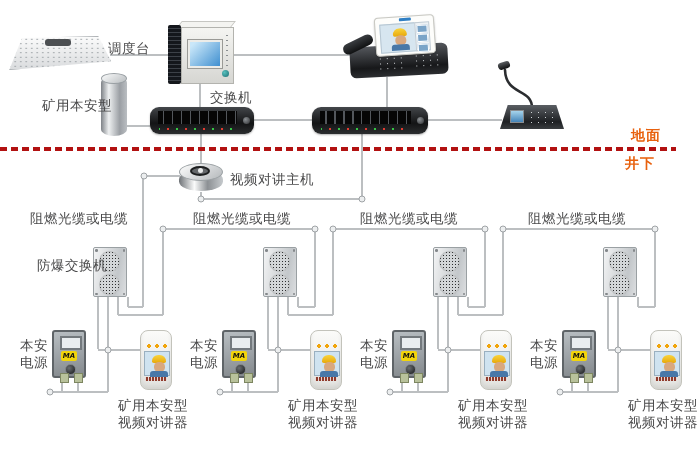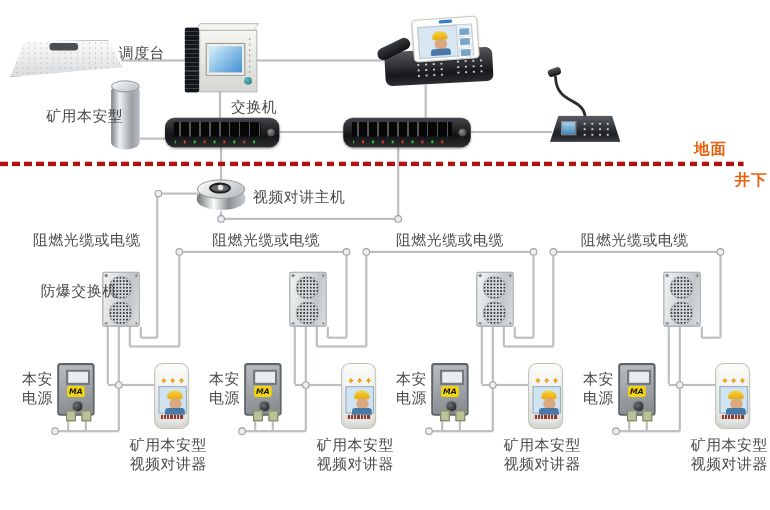--- a/index.html
+++ b/index.html
@@ -209,21 +209,21 @@
       <path d="M36 46 C36 26 10 34 9 8" fill="none" stroke="#2b2d30" stroke-width="2.6" stroke-linecap="round"></path>
     </svg>
     <div class="cap"></div>
     <div class="base"></div>
     <div class="scr"></div>
     <div class="keys"></div>
   </div>
 
   <div id="groundline"></div>
   <div class="geo" style="left:631px;top:127px">地面</div>
-  <div class="geo" style="left:668px;top:155px">井下</div>
+  <div class="geo" style="left:625px;top:155px">井下</div>
 
   <div id="disc">
     <div class="body"></div>
     <div class="top"></div>
     <div class="hole"></div>
     <div class="pin"></div>
   </div>
   <div class="lbl" style="left:230px;top:171px">视频对讲主机</div>
 
   <div class="lbl2" style="left:37px;top:257px">防爆交换机</div>

